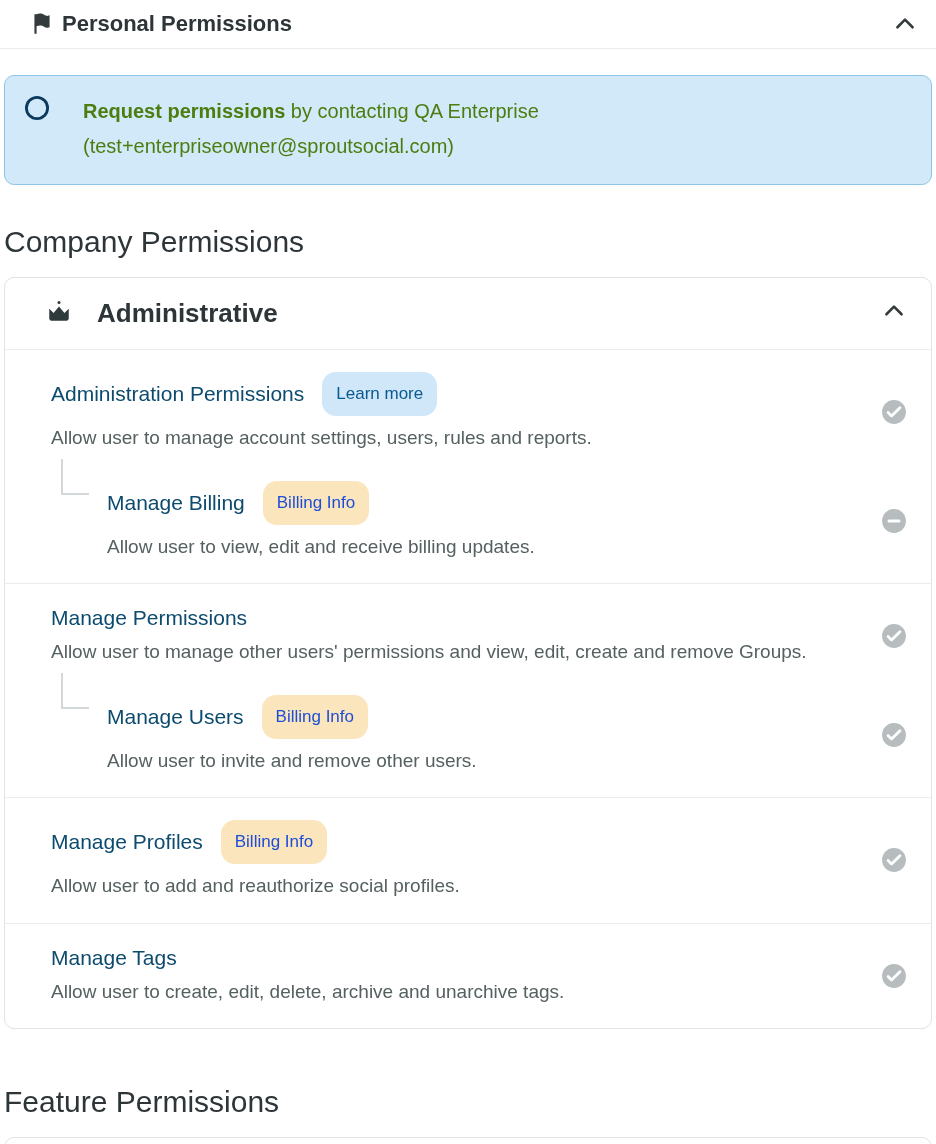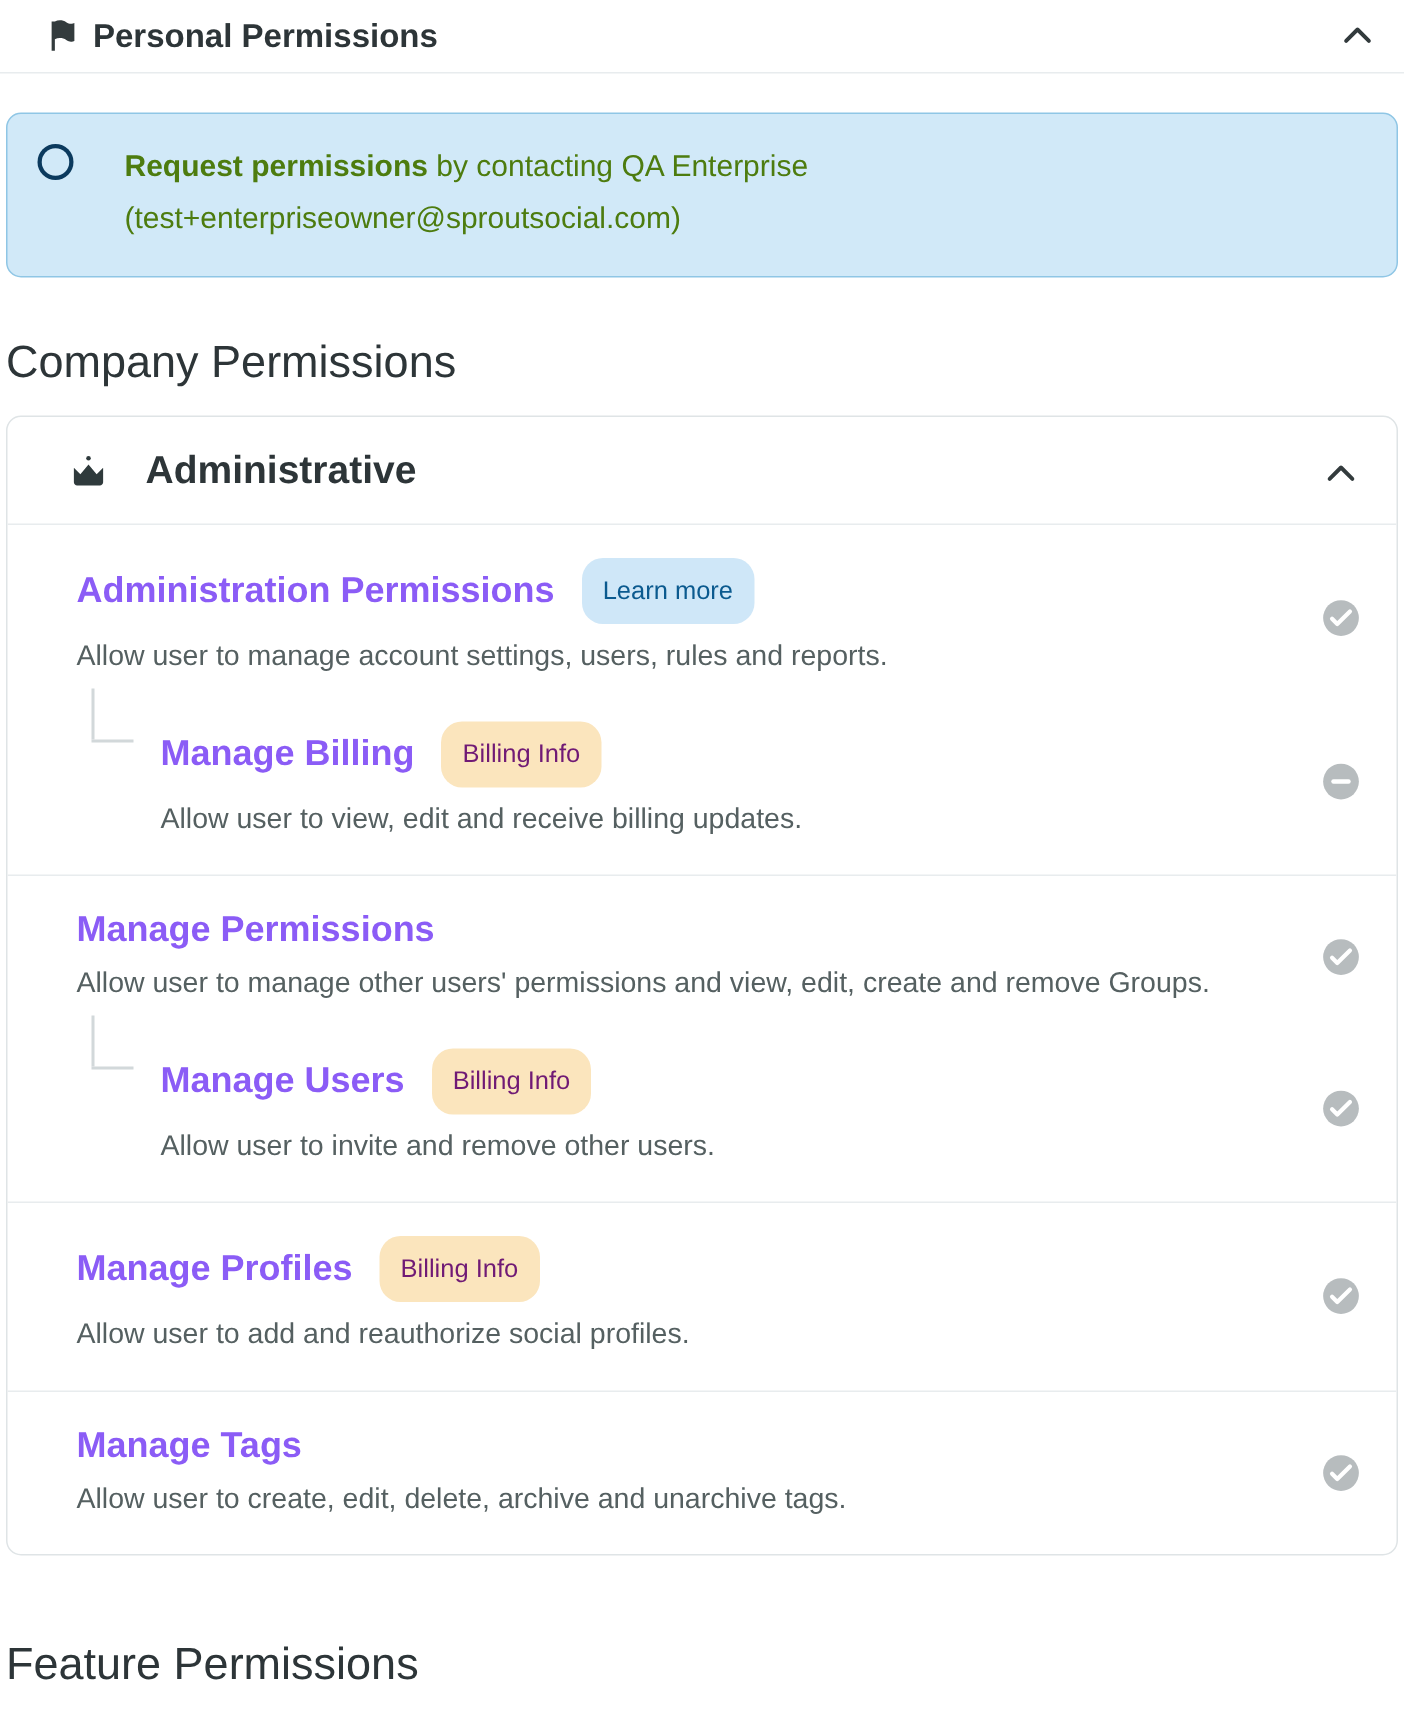--- a/index.html
+++ b/index.html
@@ -76,21 +76,21 @@
 
     
     .card {
       margin: 0 4px;
       border: 1px solid #dfe4e6;
       border-radius: 10px;
       overflow: hidden;
     }
     .card-header {
       display: flex;
-      align-items: flex-end;
+      align-items: flex-start;
       padding: 20px 24px 20px 40px;
       cursor: pointer;
     }
     .card-header .icon {
       width: 28px; height: 28px;
       display: flex; align-items: center; justify-content: center;
       color: #2f3a3c;
       flex: 0 0 auto;
     }
     .card-header h3 {
@@ -137,34 +137,34 @@
       left:10px;
       width: 28px;
       top: 12px;
       border-bottom: 2px solid #d2d8da;
     }
     .branch.has-before::before { top: -22px; height: 34px; bottom: auto; }
 
     .perm-body { flex: 1 1 auto; min-width: 0; }
     .perm-title-row { display: flex; align-items: center; flex-wrap: wrap; }
     .perm-title {
-      font-size: 24px;
-      font-weight: 700;
-      color: #8b5cf6;
+      font-size: 21px;
+      font-weight: 400;
+      color: #0c4a6e;
     }
     .pill {
       display: inline-block;
       margin-left: 18px;
       padding: 12px 14px;
       border-radius: 14px;
       font-size: 17px;
       font-weight: 500;
     }
     .pill.blue { background: #cfe7f8; color: #0b5a8f; }
-    .pill.amber { background: #fbe5bd; color: #701a75; }
+    .pill.amber { background: #fbe5bd; color: #1d4ed8; }
     .perm-desc {
       margin-top: 8px;
       font-size: 19px;
       color: #556061;
       line-height: 1.5;
     }
     .status {
       flex: 0 0 auto;
       margin-left: 18px;
       color: #b7bcbe;

